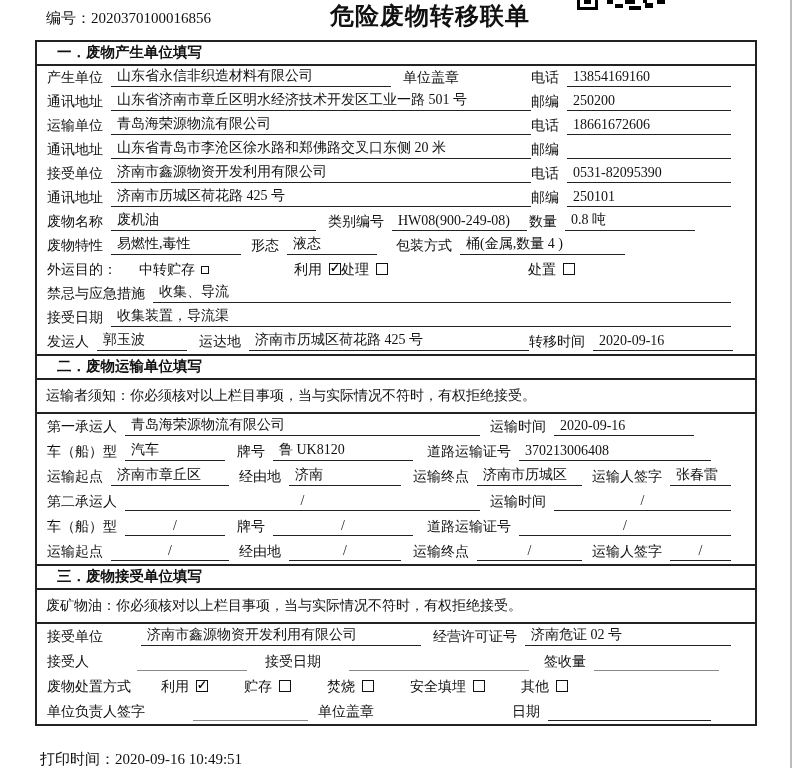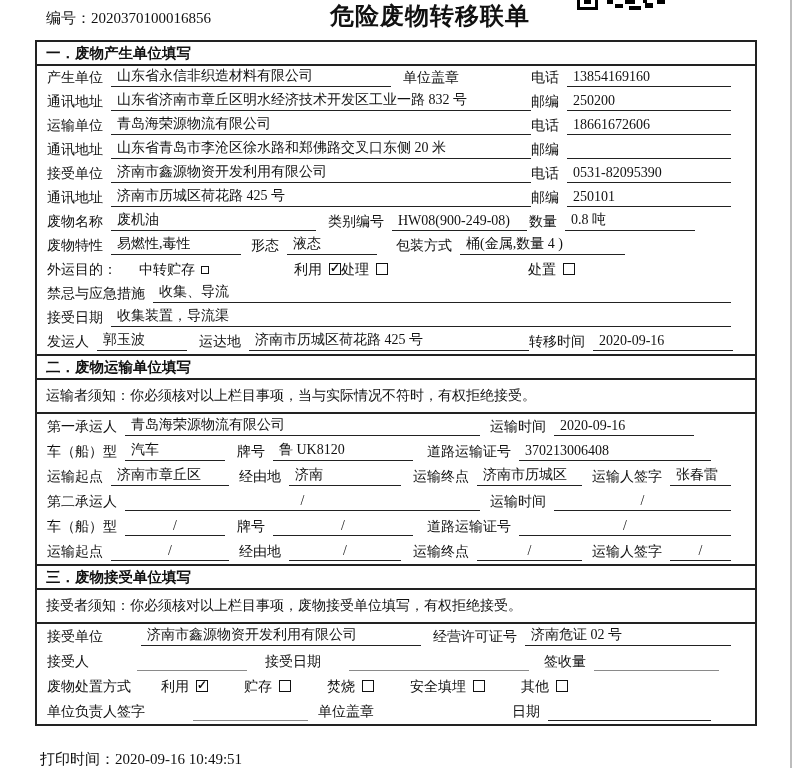--- a/index.html
+++ b/index.html
@@ -6,22 +6,22 @@
   body{width:796px;height:768px;background:#fff;position:relative;overflow:hidden;
        font-family:"Liberation Serif","DejaVu Serif",serif;color:#111}
   .hdr-num{position:absolute;left:46px;top:9px;font-size:15px;white-space:nowrap}
   .doc-title{position:absolute;left:0;top:0;width:796px;margin:0;text-align:center;
              transform:translateX(32px);font-size:24px;font-weight:700;letter-spacing:1px;
              font-family:"Liberation Sans","DejaVu Sans",sans-serif}
   .qr{position:absolute;left:577px;top:0;width:90px;height:10px}
   .edge{position:absolute;left:790px;top:0;width:2px;height:768px;background:#bdbdbd}
   .tbl{position:absolute;left:35px;top:40px;width:722px;box-sizing:border-box;
        border:2px solid #222;background:#fff}
-  .sec-h{height:22px;line-height:22px;font-weight:700;font-size:14.5px;padding-left:9px;
-         border-bottom:2px solid #222;font-family:Liberation Serif, serif}
+  .sec-h{height:22px;line-height:22px;font-weight:700;font-size:14.5px;padding-left:20px;
+         border-bottom:2px solid #222;font-family:Liberation Mono, monospace}
   .bt{border-top:2px solid #222}
   .note{height:32px;display:flex;align-items:center;padding-left:9px;font-size:14px;
         border-bottom:2px solid #222}
   .row{display:flex;align-items:flex-end;padding:0 24px 3px 10px;box-sizing:border-box;font-size:14px}
   .r24{height:24px}.r25{height:25px}
   .l{white-space:nowrap;flex:none;margin-right:8px}
   .v{border-bottom:1px solid #222;white-space:nowrap;box-sizing:border-box;
      padding:0 2px 1px 6px;flex:none;overflow:hidden;min-height:17px}
   .c{text-align:center;padding-left:2px}
   .fl{flex:1 1 auto}
@@ -60,21 +60,21 @@
 
   <div class="row r24">
     <span class="l">产生单位</span>
     <span class="v" style="width:280px">山东省永信非织造材料有限公司</span>
     <span class="l" style="margin-left:12px">单位盖章</span>
     <span class="l mla">电话</span>
     <span class="v" style="width:164px">13854169160</span>
   </div>
   <div class="row r24">
     <span class="l">通讯地址</span>
-    <span class="v" style="width:420px">山东省济南市章丘区明水经济技术开发区工业一路 832 号</span>
+    <span class="v" style="width:420px">山东省济南市章丘区明水经济技术开发区工业一路 501 号</span>
     <span class="l mla">邮编</span>
     <span class="v" style="width:164px">250200</span>
   </div>
   <div class="row r24">
     <span class="l">运输单位</span>
     <span class="v" style="width:420px">青岛海荣源物流有限公司</span>
     <span class="l mla">电话</span>
     <span class="v" style="width:164px">18661672606</span>
   </div>
   <div class="row r24">
@@ -181,21 +181,21 @@
     <span class="v c" style="width:118px">/</span>
     <span class="l" style="margin-left:10px">经由地</span>
     <span class="v c" style="width:112px">/</span>
     <span class="l" style="margin-left:12px">运输终点</span>
     <span class="v c" style="width:105px">/</span>
     <span class="l" style="margin-left:10px">运输人签字</span>
     <span class="v fl c">/</span>
   </div>
 
   <div class="sec-h bt">三．废物接受单位填写</div>
-  <div class="note">接受者须知：你必须核对以上栏目事项，废物接受单位填写，有权拒绝接受。</div>
+  <div class="note">废矿物油：你必须核对以上栏目事项，当与实际情况不符时，有权拒绝接受。</div>
 
   <div class="row r25">
     <span class="l">接受单位</span>
     <span class="v" style="margin-left:30px;width:280px">济南市鑫源物资开发利用有限公司</span>
     <span class="l" style="margin-left:12px">经营许可证号</span>
     <span class="v fl">济南危证 02 号</span>
   </div>
   <div class="row r25">
     <span class="l">接受人</span>
     <span class="v blank" style="margin-left:40px;width:110px"></span>

